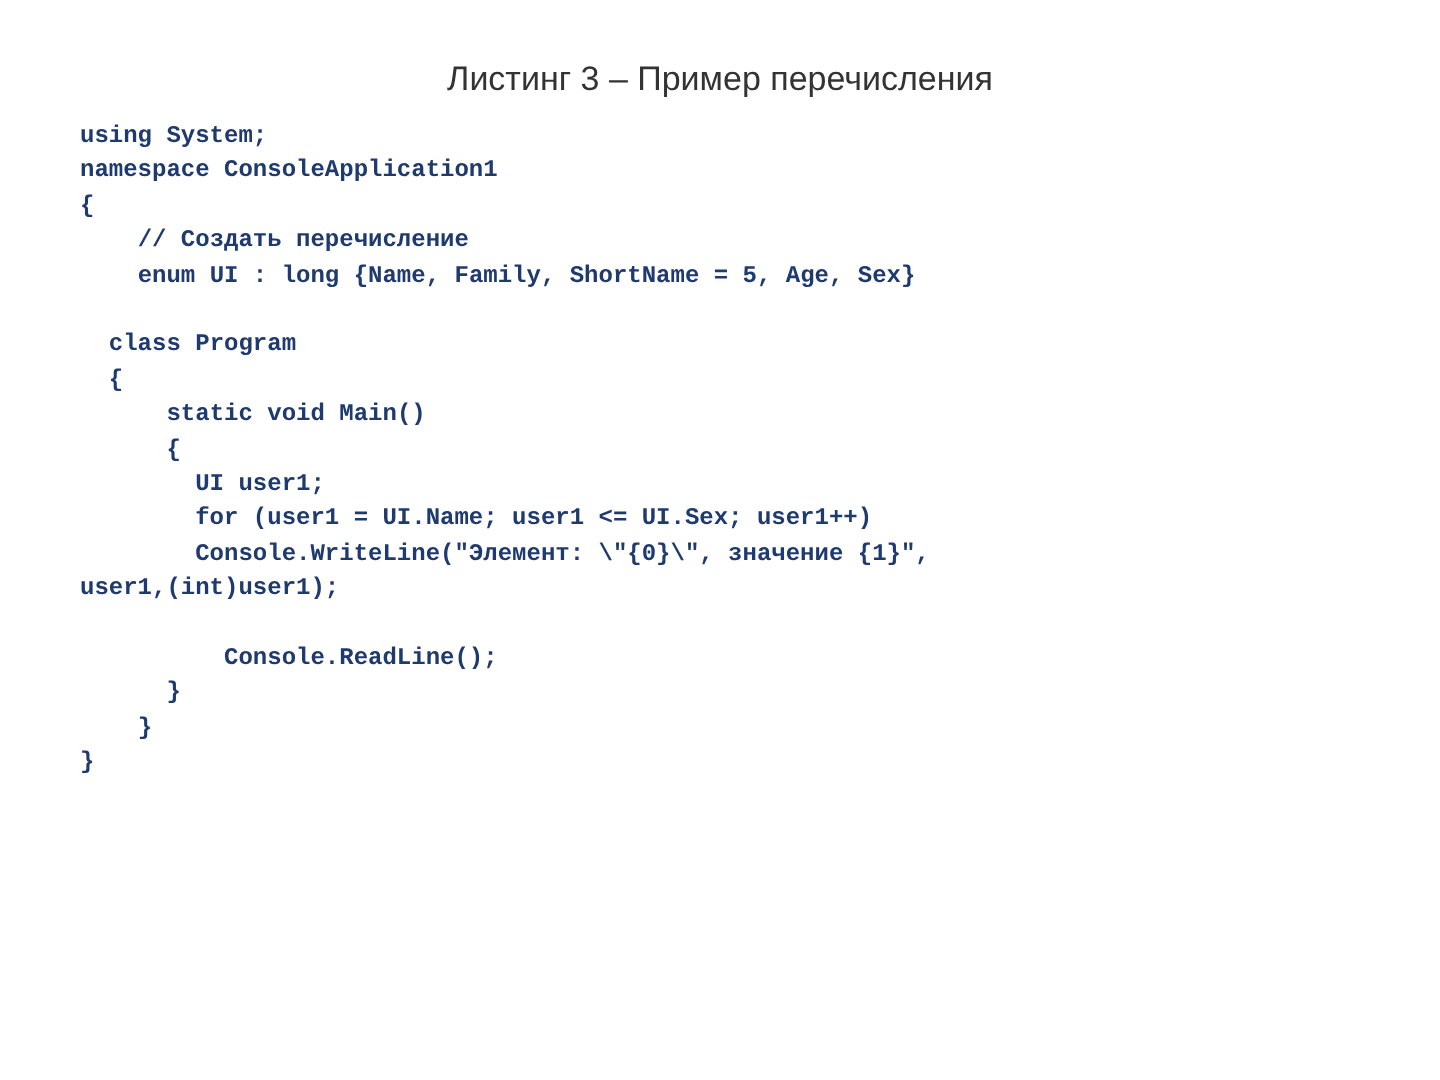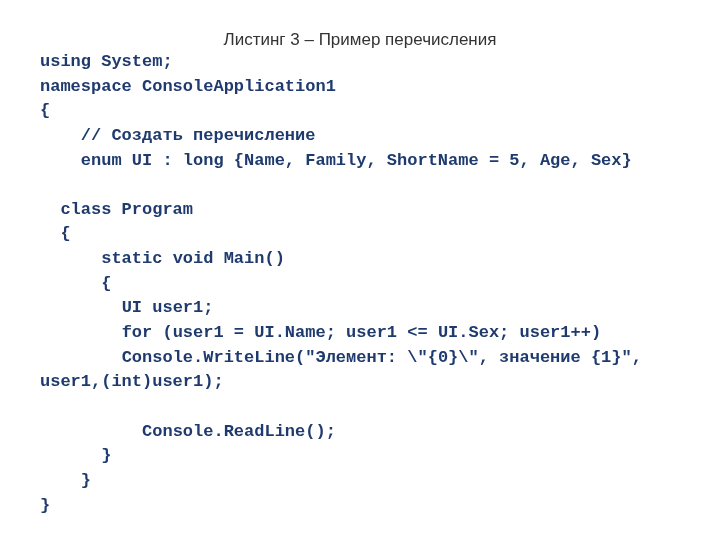--- a/index.html
+++ b/index.html
@@ -8,25 +8,26 @@
     width: 720px;
     height: 540px;
     box-sizing: border-box;
     background: #fff;
     font-family: Arial, sans-serif;
   }
   .title {
     text-align: center;
     font-size: 17px;
     color: #333;
+    margin-bottom: 10px;
   }
   pre.code {
     margin: 0;
     font-family: Consolas, "Courier New", monospace;
-    font-size: 17px;
+    font-size: 12px;
     line-height: 1.45;
     color: #1f3a6e;
     font-weight: bold;
     white-space: pre-wrap;
   }
 </style>
 </head>
 <body>
 
 <div class="title">Листинг 3 – Пример перечисления</div>

